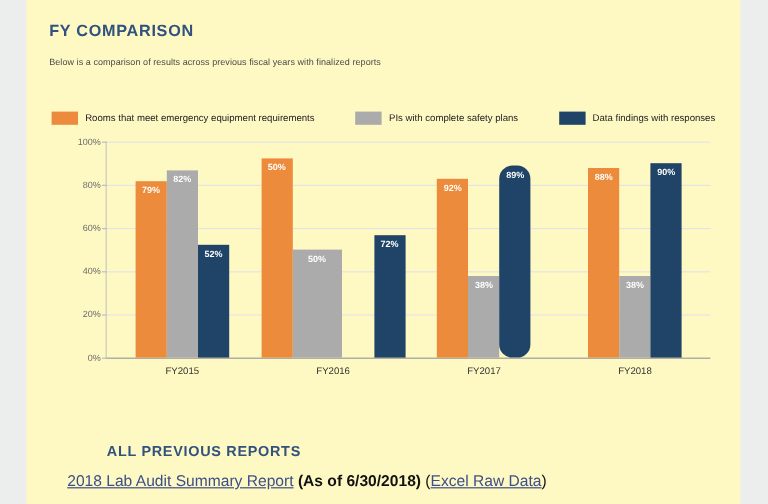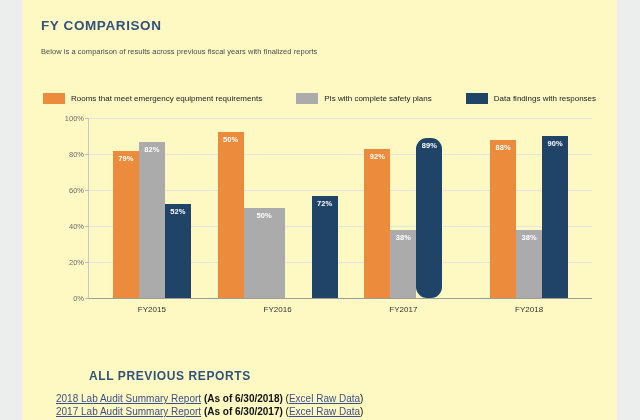--- a/index.html
+++ b/index.html
@@ -170,21 +170,21 @@
     top: 369px;
     font-size: 12px;
     font-weight: bold;
     letter-spacing: 0.6px;
     color: #31517f;
     margin-left: 48px;
   }
   .report-row {
     position: absolute;
     left: 34px;
-    font-size: 10px;
+    font-size: 13px;
     color: #222;
     white-space: nowrap;
   }
   #report-row-0 { top: 393px; }
   #report-row-1 { top: 406px; }
   .report-link {
     color: #3d4f8a;
     text-decoration: underline;
     cursor: pointer;
   }
@@ -295,20 +295,15 @@
     </div>
 
     <div id="reports-title">ALL PREVIOUS REPORTS</div>
 
     <div class="report-row" id="report-row-0">
       <span class="report-link">2018 Lab Audit Summary Report</span>
       <span class="report-asof">(As of 6/30/2018)</span>
       <span class="paren">(</span><span class="report-link">Excel Raw Data</span><span class="paren">)</span>
     </div>
 
-    <div class="report-row" id="report-row-1">
-      <span class="report-link">2017 Lab Audit Summary Report</span>
-      <span class="report-asof">(As of 6/30/2017)</span>
-      <span class="paren">(</span><span class="report-link">Excel Raw Data</span><span class="paren">)</span>
-    </div>
 
   </div>
 </div>
 
 </body></html>

